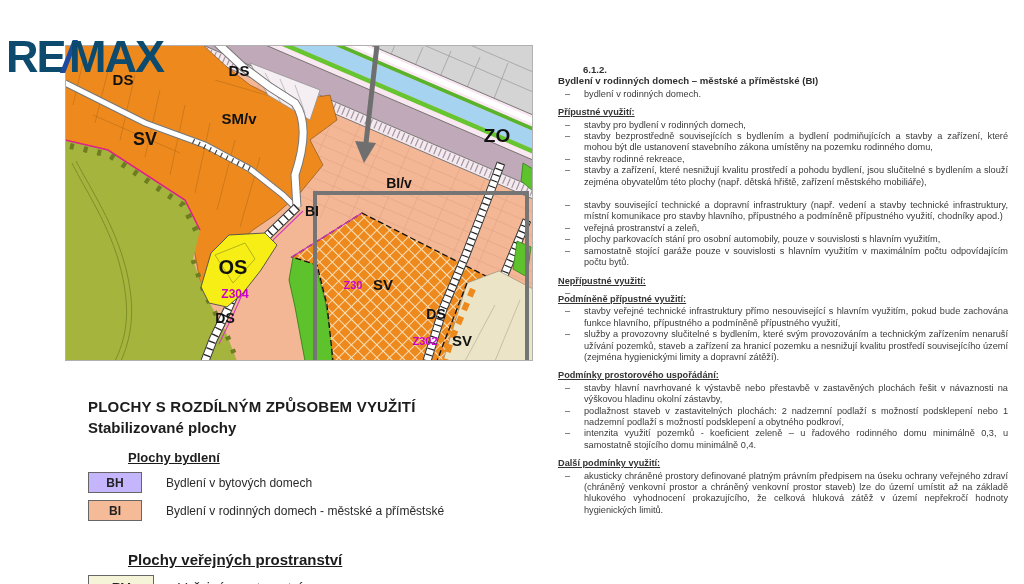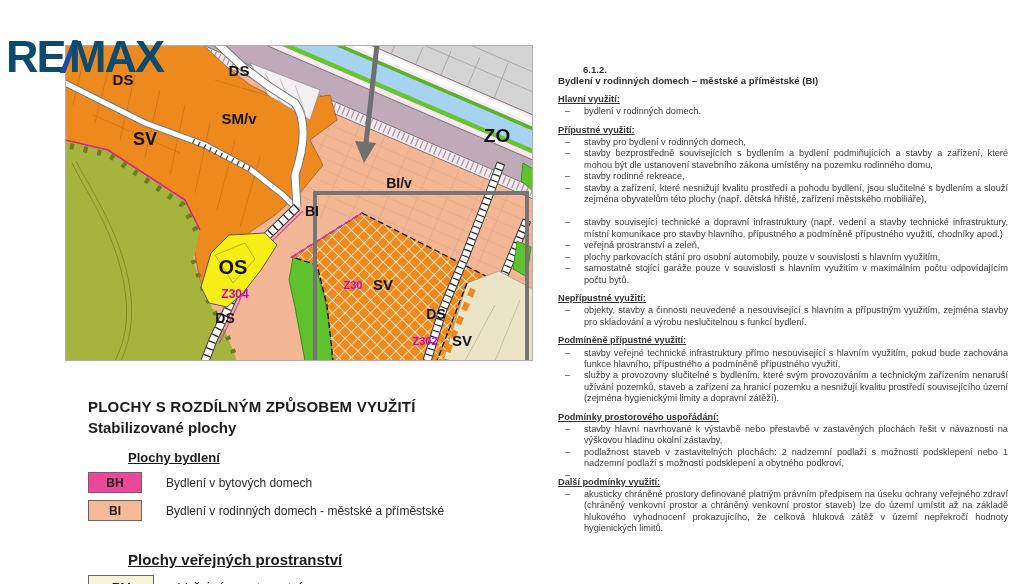--- a/index.html
+++ b/index.html
@@ -217,59 +217,58 @@
   <div class="logo">
     <span class="re">RE</span><span class="slash">/</span><span class="max">MAX</span>
   </div>
 
   <div class="legend">
     <div class="lg-title">PLOCHY S ROZDÍLNÝM ZPŮSOBEM VYUŽITÍ</div>
     <div class="lg-sub">Stabilizované plochy</div>
 
     <div class="lg-group-h">Plochy bydlení</div>
     <div class="lg-row">
-      <div class="swatch" style="background-color: #ec4899;">BH</div>
+      <div class="swatch" style="background-color: #c4b5fd;">BH</div>
       <div class="lg-label">Bydlení v bytových domech</div>
     </div>
     <div class="lg-row">
       <div class="swatch" style="background-color: rgb(245, 186, 151);">BI</div>
       <div class="lg-label">Bydlení v rodinných domech - městské a příměstské</div>
     </div>
 
     <div class="lg-group-h big">Plochy veřejných prostranství</div>
     <div class="lg-row">
       <div class="swatch big" style="background-color: rgb(245, 243, 216);">PV</div>
       <div class="lg-label big">Veřejná prostranství</div>
     </div>
   </div>
 
   <div class="article">
     <div class="art-head">
       <span class="art-num">6.1.2.</span>
       <span>Bydlení v rodinných domech – městské a příměstské (BI)</span>
     </div>
     <div id="sections">
-        <div class="section-h">Hlavní využití:</div>
         <div class="item"><span class="dash">–</span><span>bydlení v rodinných domech.</span></div>
         <div class="section-h">Přípustné využití:</div>
         <div class="item"><span class="dash">–</span><span>stavby pro bydlení v rodinných domech,</span></div>
         <div class="item"><span class="dash">–</span><span>stavby bezprostředně souvisejících s bydlením a bydlení podmiňujících a stavby a zařízení, které mohou být dle ustanovení stavebního zákona umístěny na pozemku rodinného domu,</span></div>
         <div class="item"><span class="dash">–</span><span>stavby rodinné rekreace,</span></div>
         <div class="item"><span class="dash">–</span><span>stavby a zařízení, které nesnižují kvalitu prostředí a pohodu bydlení, jsou slučitelné s bydlením a slouží zejména obyvatelům této plochy (např. dětská hřiště, zařízení městského mobiliáře),</span></div>
         <div class="item gap"><span class="dash">–</span><span>stavby související technické a dopravní infrastruktury (např. vedení a stavby technické infrastruktury, místní komunikace pro stavby hlavního, přípustného a podmíněně přípustného využití, chodníky apod.)</span></div>
         <div class="item"><span class="dash">–</span><span>veřejná prostranství a zeleň,</span></div>
         <div class="item"><span class="dash">–</span><span>plochy parkovacích stání pro osobní automobily, pouze v souvislosti s hlavním využitím,</span></div>
         <div class="item"><span class="dash">–</span><span>samostatně stojící garáže pouze v souvislosti s hlavním využitím v maximálním počtu odpovídajícím počtu bytů.</span></div>
         <div class="section-h">Nepřípustné využití:</div>
-        <div class="item"><span class="dash">–</span><span>objekty, stavby a činnosti neuvedené a nesouvisející s hlavním a přípustným využitím, zejména stavby pro skladování a výrobu neslučitelnou s funkcí bydlení.</span></div>
+        <div class="item"><span class="dash">–</span></div>
         <div class="section-h">Podmíněně přípustné využití:</div>
         <div class="item"><span class="dash">–</span><span>stavby veřejné technické infrastruktury přímo nesouvisející s hlavním využitím, pokud bude zachována funkce hlavního, přípustného a podmíněně přípustného využití,</span></div>
         <div class="item"><span class="dash">–</span><span>služby a provozovny slučitelné s bydlením, které svým provozováním a technickým zařízením nenaruší užívání pozemků, staveb a zařízení za hranicí pozemku a nesnižují kvalitu prostředí souvisejícího území (zejména hygienickými limity a dopravní zátěží).</span></div>
         <div class="section-h">Podmínky prostorového uspořádání:</div>
         <div class="item"><span class="dash">–</span><span>stavby hlavní navrhované k výstavbě nebo přestavbě v zastavěných plochách řešit v návaznosti na výškovou hladinu okolní zástavby,</span></div>
         <div class="item"><span class="dash">–</span><span>podlažnost staveb v zastavitelných plochách: 2 nadzemní podlaží s možností podsklepení nebo 1 nadzemní podlaží s možností podsklepení a obytného podkroví,</span></div>
-        <div class="item"><span class="dash">–</span></div>
+        <div class="item"><span class="dash">–</span><span>intenzita využití pozemků - koeficient zeleně – u řadového rodinného domu minimálně 0,3, u samostatně stojícího domu minimálně 0,4.</span></div>
         <div class="section-h">Další podmínky využití:</div>
         <div class="item"><span class="dash">–</span><span>akusticky chráněné prostory definované platným právním předpisem na úseku ochrany veřejného zdraví (chráněný venkovní prostor a chráněný venkovní prostor staveb) lze do území umístit až na základě hlukového vyhodnocení prokazujícího, že celková hluková zátěž v území nepřekročí hodnoty hygienických limitů.</span></div>
       </div>
   </div>
 
 </div>
 
 </body></html>

